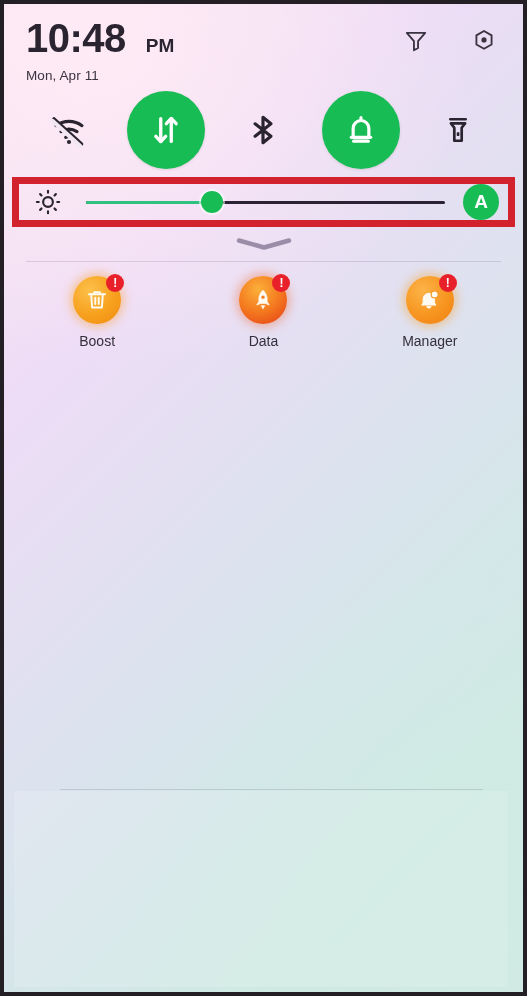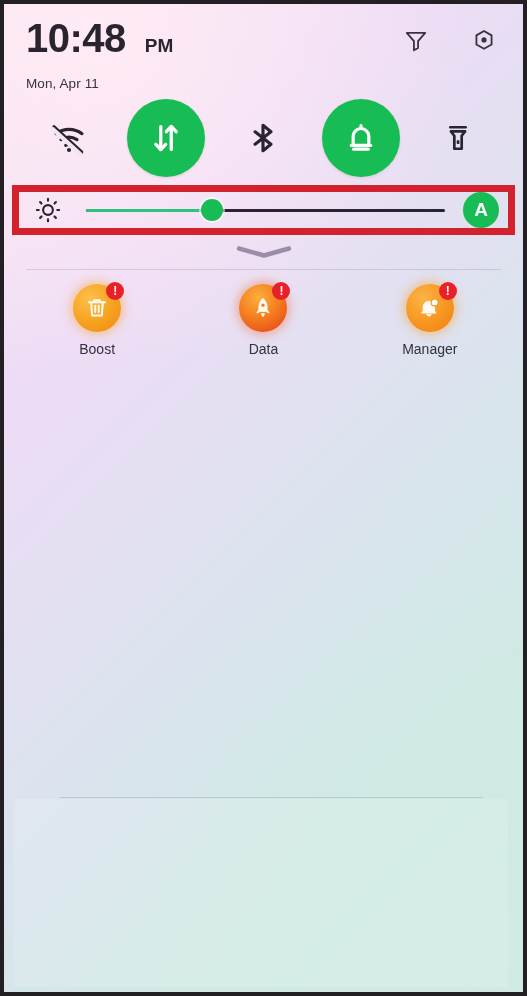--- a/index.html
+++ b/index.html
@@ -56,40 +56,39 @@
   }
 
   
   .header {
     position: relative;
     padding: 14px 22px 4px 22px;
   }
   .clock-row {
     display: flex;
     align-items: flex-end;
-    gap: 12px;
+    gap: 20px;
   }
   .clock-time {
     font-size: 40px;
     font-weight: bold;
     color: #2a2430;
     line-height: 1;
     letter-spacing: -0.5px;
   }
   .clock-ampm {
     font-size: 19px;
     font-weight: bold;
     color: #2a2430;
     line-height: 1;
     position: relative;
     top: -3px;
-    margin-left: 7px;
   }
   .clock-date {
-    margin-top: 18px;
+    margin-top: 10px;
     font-size: 13.5px;
     color: #3a3340;
     letter-spacing: 0.1px;
   }
   .header-actions {
     position: absolute;
     top: 22px;
     right: 24px;
     display: flex;
     align-items: center;

